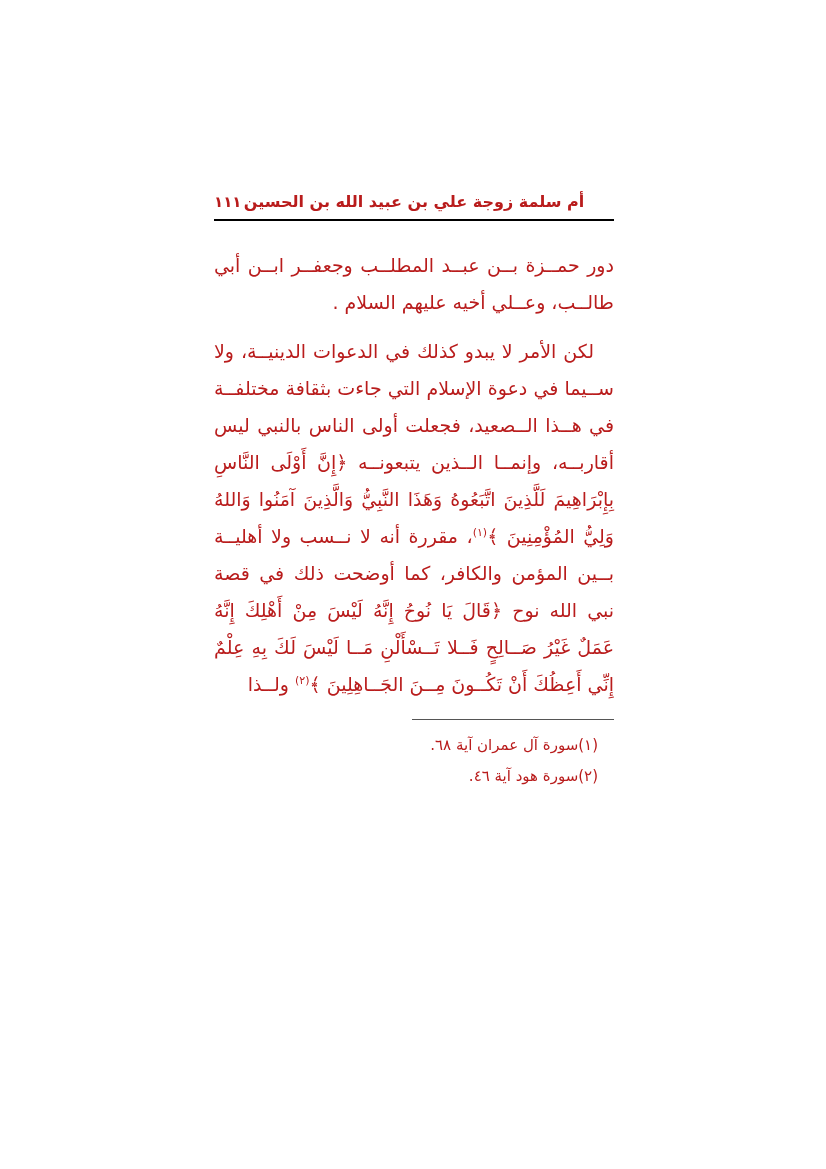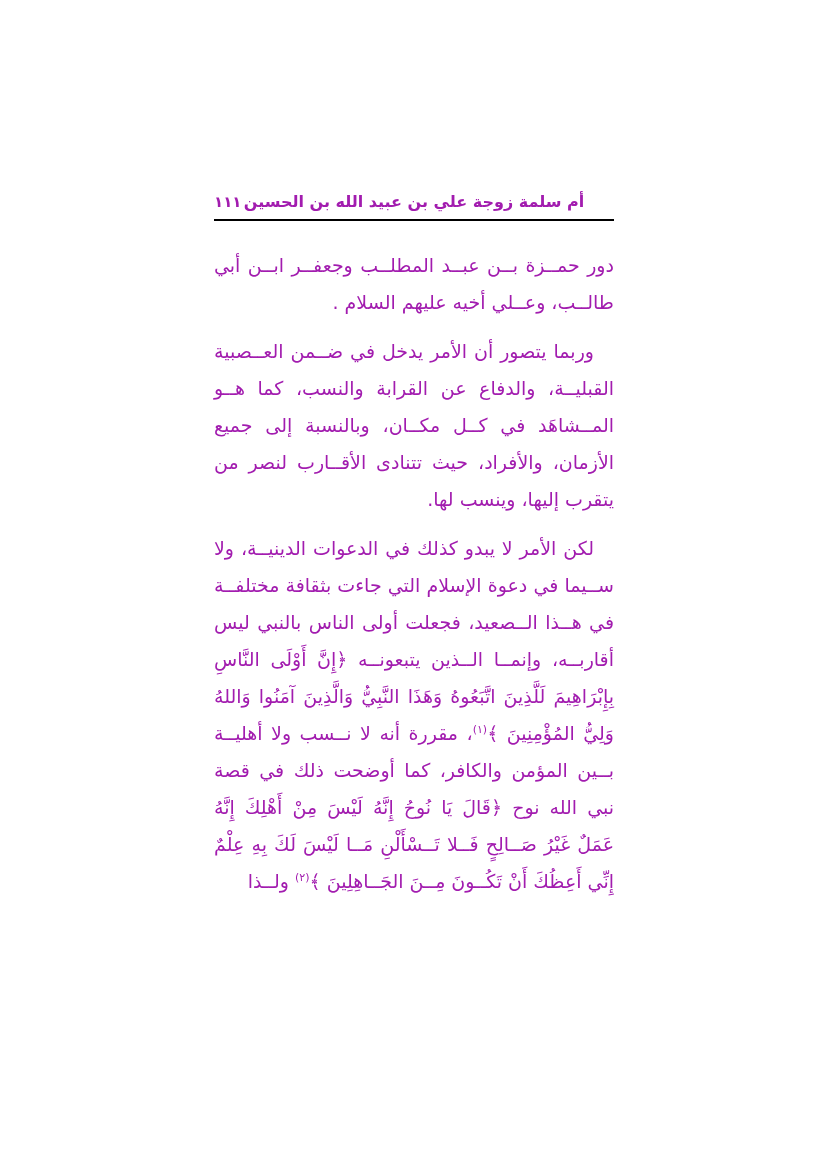--- a/index.html
+++ b/index.html
@@ -2,21 +2,21 @@
 <html lang="ar" dir="rtl"><head>
 <meta charset="utf-8">
 <style>
   html,body{margin:0;padding:0;background:#ffffff;}
   .page{
     position:relative;
     width:826px;height:1169px;
     background:#ffffff;
     overflow:hidden;
     direction:rtl;
-    color:#a21caf;
+    color:#b91c1c;
     font-family:"DejaVu Sans","DejaVu Serif",sans-serif;
   }
   .content{
     position:absolute;
     top:182px;
     right:212px;
     width:400px;
   }
   .page-header{position:relative;height:26px;}
   .page-number{
@@ -75,21 +75,25 @@
       <div class="page-number">١١١</div>
       <h1 class="header-title">أم سلمة زوجة علي بن عبيد الله بن الحسين</h1>
     </header>
 
     <div class="header-rule"></div>
 
     <main class="body-text">
 
       <p class="para">دور حمــزة بــن عبــد المطلــب وجعفــر ابــن أبي طالــب، وعــلي أخيه عليهم السلام .</p>
 
-      <p class="para indent">وربما يتصور أن الأمر يدخل في ضــمن العــصبية القبليــة، والدفاع عن القرابة والنسب، كما هــو المــشاهَد في كــل مكــان، وبالنسبة إلى جميع الأزمان، والأفراد، حيث تتنادى الأقــارب لنصر من يتقرب إليها، وينسب لها.</p>
 
       <p class="para indent"><span>لكن الأمر لا يبدو كذلك في الدعوات الدينيــة، ولا ســيما في دعوة الإسلام التي جاءت بثقافة مختلفــة في هــذا الــصعيد، فجعلت أولى الناس بالنبي ليس أقاربــه، وإنمــا الــذين يتبعونــه </span><span class="verse">﴿إِنَّ أَوْلَى النَّاسِ بِإِبْرَاهِيمَ لَلَّذِينَ اتَّبَعُوهُ وَهَذَا النَّبِيُّ وَالَّذِينَ آمَنُوا وَاللهُ وَلِيُّ المُؤْمِنِينَ ﴾</span><sup class="fn-ref">(١)</sup><span>، مقررة أنه لا نــسب ولا أهليــة بــين المؤمن والكافر، كما أوضحت ذلك في قصة نبي الله نوح </span><span class="verse">﴿قَالَ يَا نُوحُ إِنَّهُ لَيْسَ مِنْ أَهْلِكَ إِنَّهُ عَمَلٌ غَيْرُ صَــالِحٍ فَــلا تَــسْأَلْنِ مَــا لَيْسَ لَكَ بِهِ عِلْمٌ إِنِّي أَعِظُكَ أَنْ تَكُــونَ مِــنَ الجَــاهِلِينَ ﴾</span><sup class="fn-ref">(٢)</sup><span> ولــذا</span></p>
 
     </main>
 
+    <footer class="page-footer">
+      <div class="fn-rule"></div>
+      <p class="footnote">(١)سورة آل عمران آية ٦٨.</p>
+      <p class="footnote">(٢)سورة هود آية ٤٦.</p>
+    </footer>
 
   </div>
 </div>
 
 </body></html>

